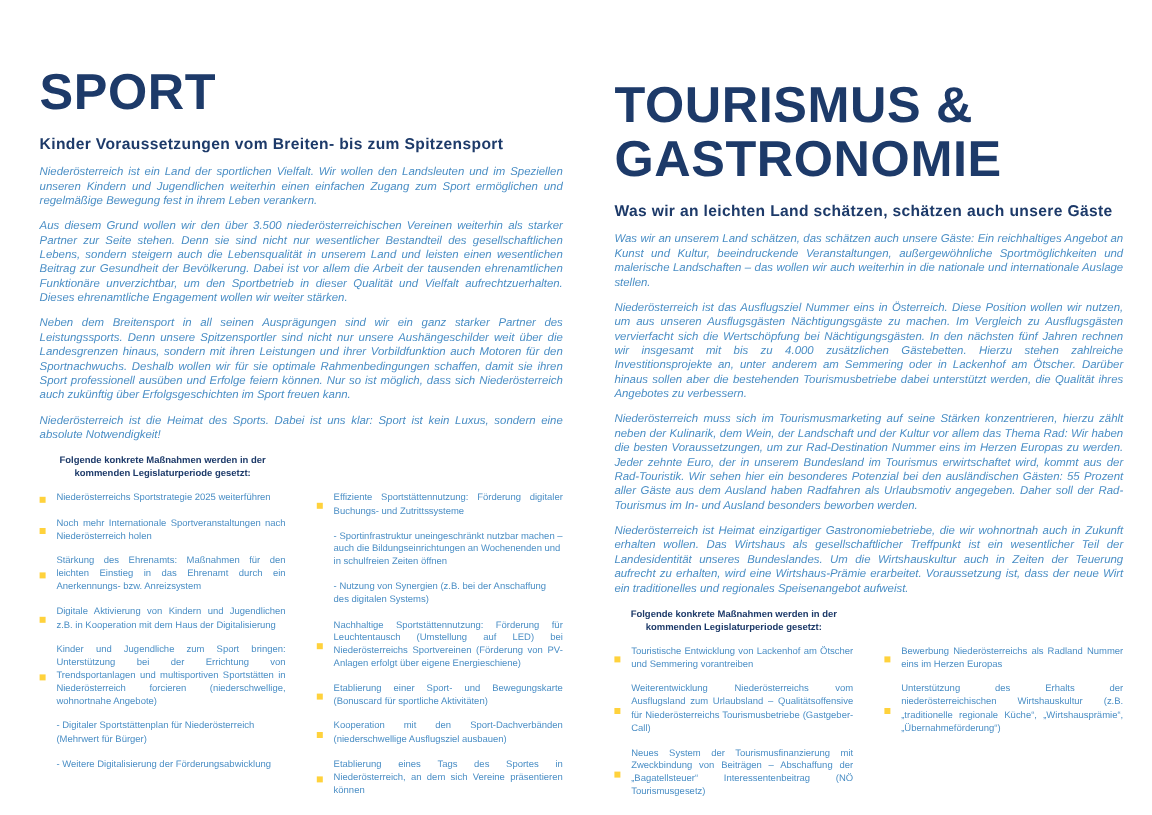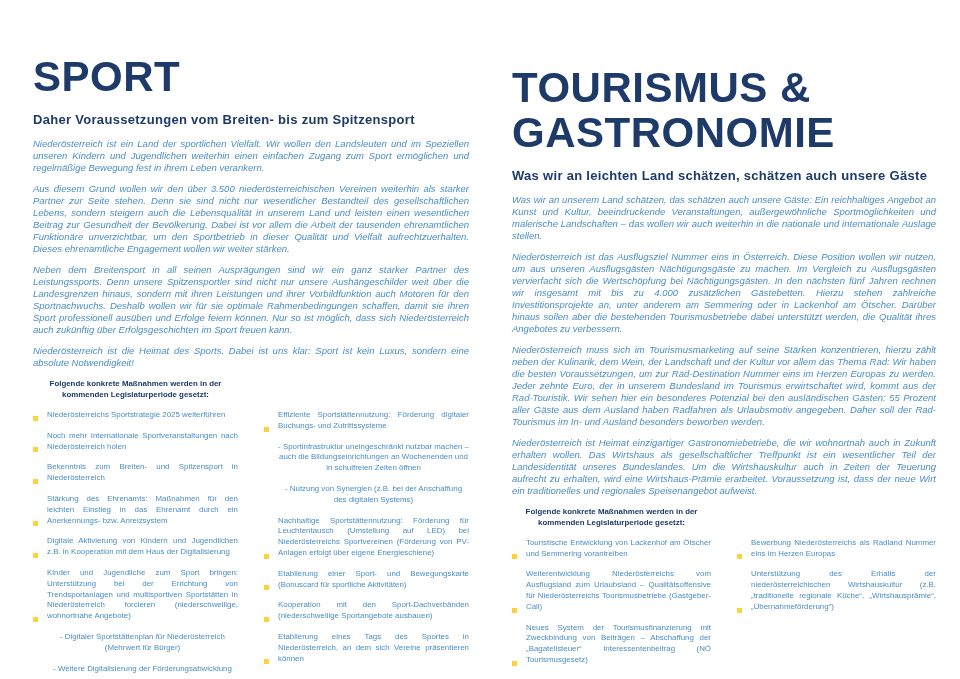--- a/index.html
+++ b/index.html
@@ -57,39 +57,39 @@
     line-height: 11px;
     margin: 0 0 10px 0;
     text-align: center;
   }
   .m-col { grid-row: 2; }
   .m-col1 { grid-column: 1; }
   .m-col2 { grid-column: 2; }
 
   .m-item {
     display: flex;
-    align-items: flex-end;
+    align-items: center;
     margin: 0 0 10px 0;
   }
   .sq {
     flex: none;
     width: 5px; height: 5px;
     background: var(--bullet, #ffd23c);
     margin: 2px 9px 0 0;
   }
   .m-text {
     font-size: 7.9px;
     line-height: 10.8px;
     text-align: justify;
     flex: 1;
   }
   .m-sub {
     font-size: 7.9px;
     line-height: 10.8px;
-    text-align: center;
+    text-align: left;
     margin: 0 0 10px 14px;
   }
 
   .footer {
     position: absolute;
     top: 684px;
     color: var(--navy, #1d3a69);
     font-weight: bold;
     font-size: 8.5px;
     letter-spacing: 0.3px;
@@ -97,44 +97,40 @@
     gap: 4px;
   }
   .footer-left { left: 33px; }
   .footer-right { right: 24px; }
 </style>
 </head>
 <body style="--navy: #1d3a69; --body: #4a8ec5; --bullet: #ffd23c;">
 
 <div class="page page-left">
   <h1 class="chapter-title">SPORT</h1>
-  <h2 class="subtitle">Daher Voraussetzungen vom Breiten- bis zum Spitzensport</h2>
+  <h2 class="subtitle">Kinder Voraussetzungen vom Breiten- bis zum Spitzensport</h2>
   <div class="paras">
       <p class="para">Niederösterreich ist ein Land der sportlichen Vielfalt. Wir wollen den Landsleuten und im Speziellen unseren Kindern und Jugendlichen weiterhin einen einfachen Zugang zum Sport ermöglichen und regelmäßige Bewegung fest in ihrem Leben verankern.</p>
       <p class="para">Aus diesem Grund wollen wir den über 3.500 niederösterreichischen Vereinen weiterhin als starker Partner zur Seite stehen. Denn sie sind nicht nur wesentlicher Bestandteil des gesellschaftlichen Lebens, sondern steigern auch die Lebensqualität in unserem Land und leisten einen wesentlichen Beitrag zur Gesundheit der Bevölkerung. Dabei ist vor allem die Arbeit der tausenden ehrenamtlichen Funktionäre unverzichtbar, um den Sportbetrieb in dieser Qualität und Vielfalt aufrechtzuerhalten. Dieses ehrenamtliche Engagement wollen wir weiter stärken.</p>
       <p class="para">Neben dem Breitensport in all seinen Ausprägungen sind wir ein ganz starker Partner des Leistungssports. Denn unsere Spitzensportler sind nicht nur unsere Aushängeschilder weit über die Landesgrenzen hinaus, sondern mit ihren Leistungen und ihrer Vorbildfunktion auch Motoren für den Sportnachwuchs. Deshalb wollen wir für sie optimale Rahmenbedingungen schaffen, damit sie ihren Sport professionell ausüben und Erfolge feiern können. Nur so ist möglich, dass sich Niederösterreich auch zukünftig über Erfolgsgeschichten im Sport freuen kann.</p>
       <p class="para">Niederösterreich ist die Heimat des Sports. Dabei ist uns klar: Sport ist kein Luxus, sondern eine absolute Notwendigkeit!</p>
     </div>
   <div class="measures">
     <p class="m-heading">Folgende konkrete Maßnahmen werden in der kommenden Legislaturperiode gesetzt:</p>
     <div class="m-col m-col1">
         <div class="m-item">
           <span class="sq"></span>
           <span class="m-text">Niederösterreichs Sportstrategie 2025 weiterführen</span>
         </div>
         <div class="m-item">
           <span class="sq"></span>
           <span class="m-text">Noch mehr Internationale Sportveranstaltungen nach Niederösterreich holen</span>
         </div>
         <div class="m-item">
           <span class="sq"></span>
-          <span class="m-text">Bekenntnis zum Breiten- und Spitzensport in Niederösterreich</span>
-        </div>
-        <div class="m-item">
-          <span class="sq"></span>
           <span class="m-text">Stärkung des Ehrenamts: Maßnahmen für den leichten Einstieg in das Ehrenamt durch ein Anerkennungs- bzw. Anreizsystem</span>
         </div>
         <div class="m-item">
           <span class="sq"></span>
           <span class="m-text">Digitale Aktivierung von Kindern und Jugendlichen z.B. in Kooperation mit dem Haus der Digitalisierung</span>
         </div>
         <div class="m-item">
           <span class="sq"></span>
           <span class="m-text">Kinder und Jugendliche zum Sport bringen: Unterstützung bei der Errichtung von Trendsportanlagen und multisportiven Sportstätten in Niederösterreich forcieren (niederschwellige, wohnortnahe Angebote)</span>
         </div>
@@ -151,21 +147,21 @@
         <div class="m-item">
           <span class="sq"></span>
           <span class="m-text">Nachhaltige Sportstättennutzung: Förderung für Leuchtentausch (Umstellung auf LED) bei Niederösterreichs Sportvereinen (Förderung von PV-Anlagen erfolgt über eigene Energieschiene)</span>
         </div>
         <div class="m-item">
           <span class="sq"></span>
           <span class="m-text">Etablierung einer Sport- und Bewegungskarte (Bonuscard für sportliche Aktivitäten)</span>
         </div>
         <div class="m-item">
           <span class="sq"></span>
-          <span class="m-text">Kooperation mit den Sport-Dachverbänden (niederschwellige Sportangebote ausbauen)</span>
+          <span class="m-text">Kooperation mit den Sport-Dachverbänden (niederschwellige Ausflugsziel ausbauen)</span>
         </div>
         <div class="m-item">
           <span class="sq"></span>
           <span class="m-text">Etablierung eines Tags des Sportes in Niederösterreich, an dem sich Vereine präsentieren können</span>
         </div>
       </div>
   </div>
 </div>
 
 <div class="page page-right">

